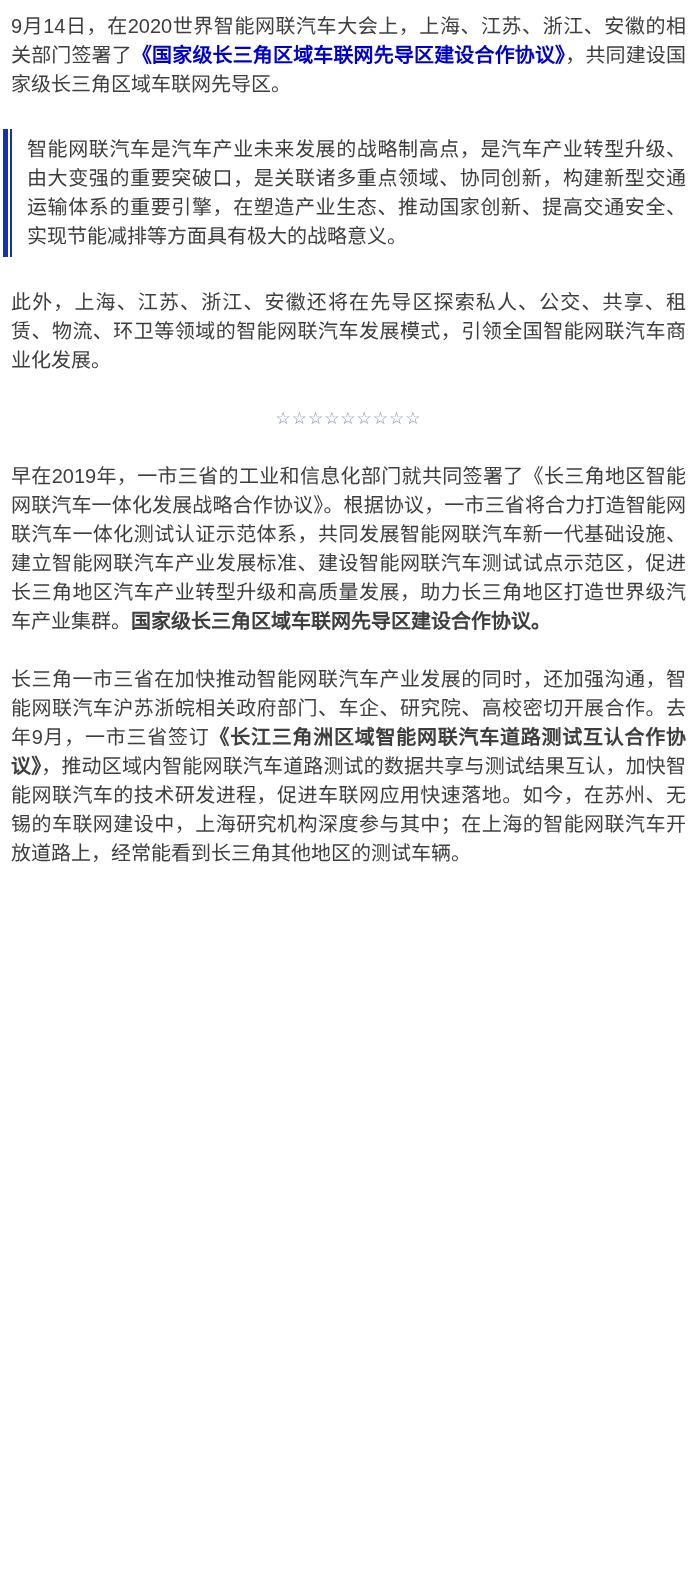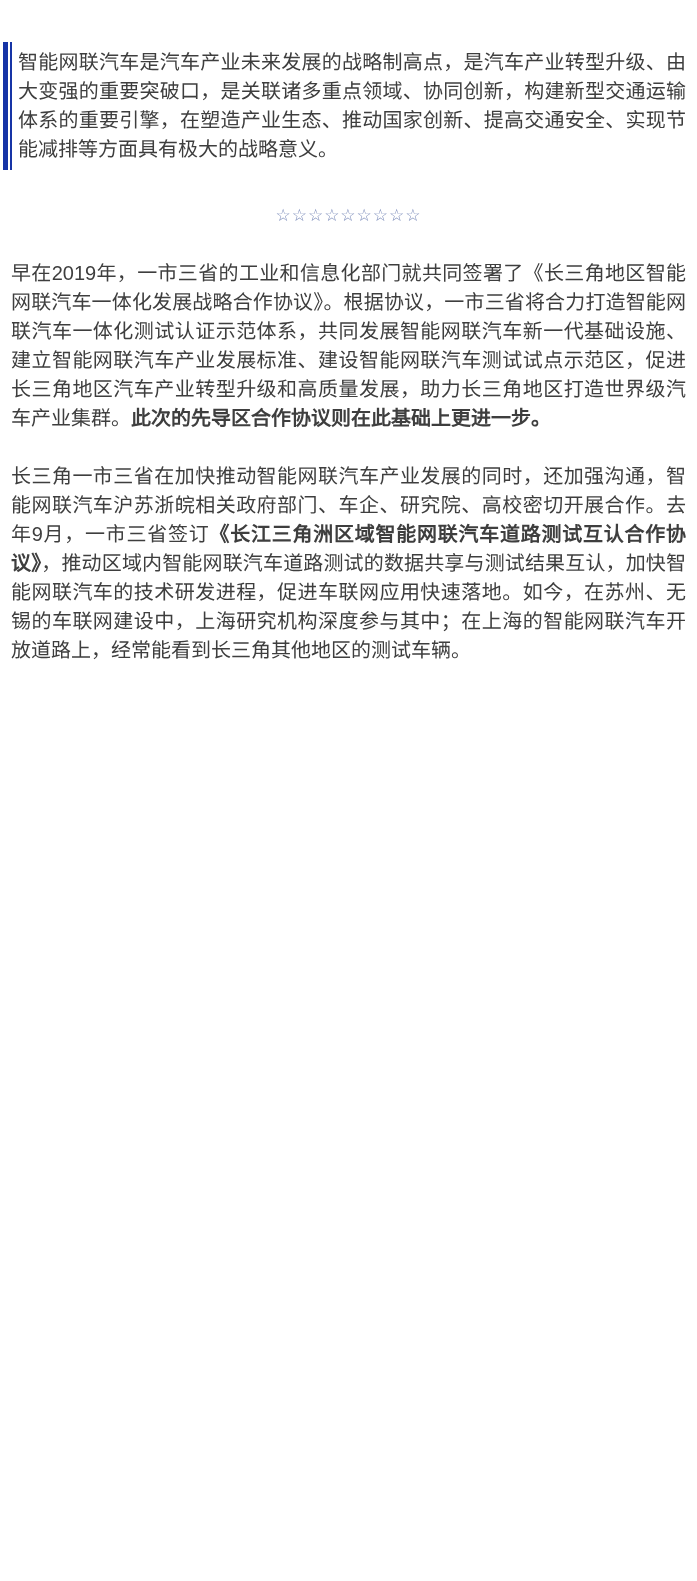--- a/index.html
+++ b/index.html
@@ -24,37 +24,39 @@
     margin: 0 0 29px 0;
   }
   .para:last-child { margin-bottom: 0; }
   .quote {
     border-left: 5px solid #1634a6;
     margin: 30px 0 31px -8px;
   }
   .quote-inner {
     border-left: 2px solid #1634a6;
     margin-left: 2px;
-    padding: 6px 0 6px 6px;
+    padding: 6px 0 6px 15px;
   }
   .stars {
     text-align: center;
     color: #7c8cba;
     font-size: 17px;
     letter-spacing: 1px;
     margin: 29px 0;
     line-height: 29px;
   }
   .run-n { font-weight: normal; }
   .run-b { font-weight: bold; }
   .run-bb { font-weight: bold; color: #0000cc; }
 </style>
 </head>
 <body>
 
 <main class="article">
+    <p class="para"><span class="run-n">9月14日，在2020世界智能网联汽车大会上，上海、江苏、浙江、安徽的相关部门签署了</span><span class="run-bb">《国家级长三角区域车联网先导区建设合作协议》</span><span class="run-n">，共同建设国家级长三角区域车联网先导区。</span></p>
     <div class="quote">
       <div class="quote-inner"><span class="run-n">智能网联汽车是汽车产业未来发展的战略制高点，是汽车产业转型升级、由大变强的重要突破口，是关联诸多重点领域、协同创新，构建新型交通运输体系的重要引擎，在塑造产业生态、推动国家创新、提高交通安全、实现节能减排等方面具有极大的战略意义。</span></div>
     </div>
+    <p class="para"><span class="run-n">此外，上海、江苏、浙江、安徽还将在先导区探索私人、公交、共享、租赁、物流、环卫等领域的智能网联汽车发展模式，引领全国智能网联汽车商业化发展。</span></p>
     <div class="stars">☆☆☆☆☆☆☆☆☆</div>
-    <p class="para"><span class="run-n">早在2019年，一市三省的工业和信息化部门就共同签署了《长三角地区智能网联汽车一体化发展战略合作协议》。根据协议，一市三省将合力打造智能网联汽车一体化测试认证示范体系，共同发展智能网联汽车新一代基础设施、建立智能网联汽车产业发展标准、建设智能网联汽车测试试点示范区，促进长三角地区汽车产业转型升级和高质量发展，助力长三角地区打造世界级汽车产业集群。</span><span class="run-b">此次的先导区合作协议则在此基础上更进一步。</span></p>
+    <p class="para"><span class="run-n">早在2019年，一市三省的工业和信息化部门就共同签署了《长三角地区智能网联汽车一体化发展战略合作协议》。根据协议，一市三省将合力打造智能网联汽车一体化测试认证示范体系，共同发展智能网联汽车新一代基础设施、建立智能网联汽车产业发展标准、建设智能网联汽车测试试点示范区，促进长三角地区汽车产业转型升级和高质量发展，助力长三角地区打造世界级汽车产业集群。</span><span class="run-b">国家级长三角区域车联网先导区建设合作协议。</span></p>
     <p class="para"><span class="run-n">长三角一市三省在加快推动智能网联汽车产业发展的同时，还加强沟通，智能网联汽车沪苏浙皖相关政府部门、车企、研究院、高校密切开展合作。去年9月，一市三省签订</span><span class="run-b">《长江三角洲区域智能网联汽车道路测试互认合作协议》</span><span class="run-n">，推动区域内智能网联汽车道路测试的数据共享与测试结果互认，加快智能网联汽车的技术研发进程，促进车联网应用快速落地。如今，在苏州、无锡的车联网建设中，上海研究机构深度参与其中；在上海的智能网联汽车开放道路上，经常能看到长三角其他地区的测试车辆。</span></p>
   </main>
 
 </body></html>

